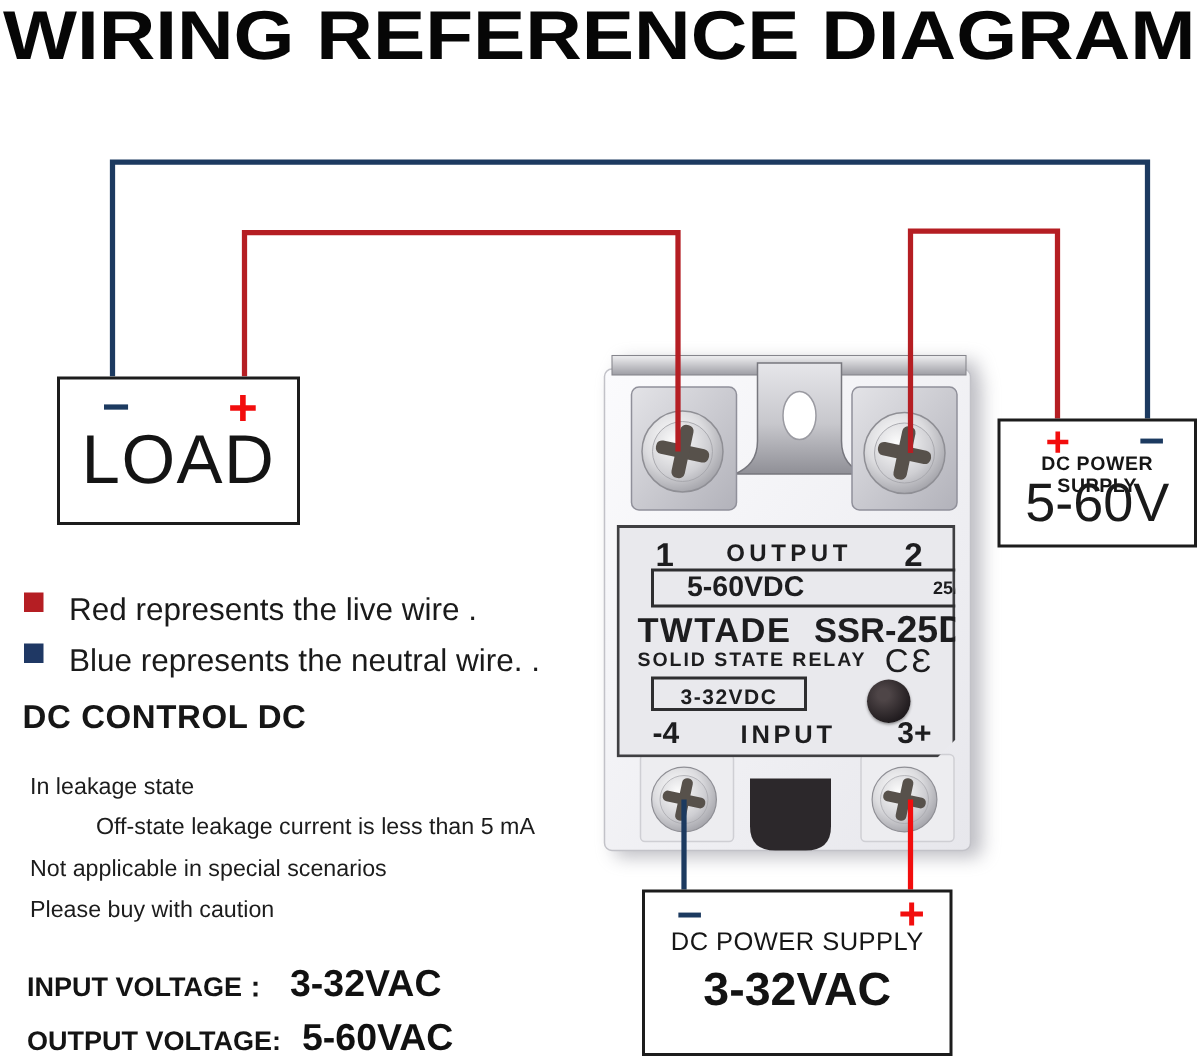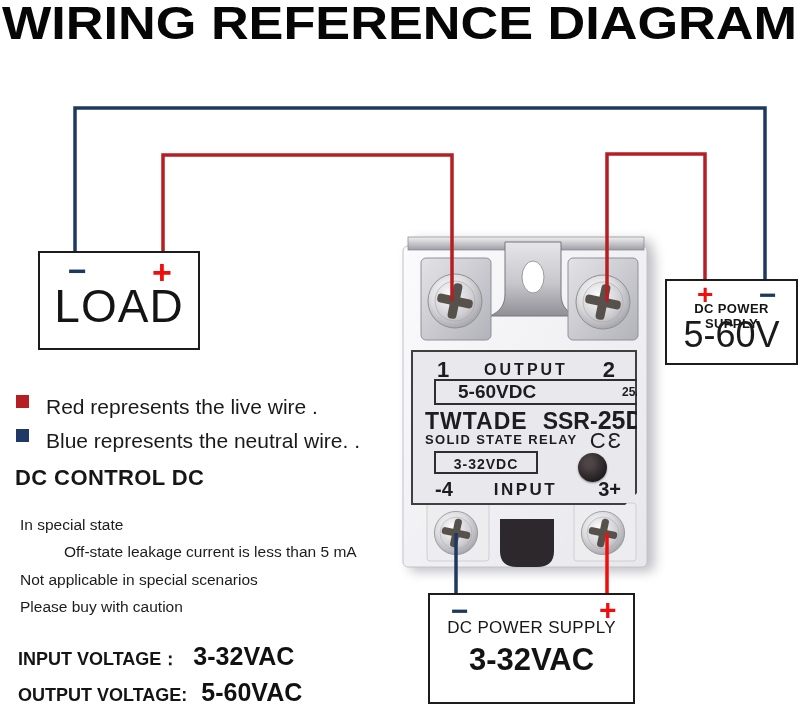--- a/index.html
+++ b/index.html
@@ -230,21 +230,21 @@
   <div class="legend-item" id="legend-1">
     <span class="legend-sq sq-red"></span>
     <span class="legend-txt">Red represents the live wire .</span>
   </div>
   <div class="legend-item" id="legend-2">
     <span class="legend-sq sq-blue"></span>
     <span class="legend-txt">Blue represents the neutral wire. .</span>
   </div>
 
   <div id="section-heading">DC CONTROL DC</div>
-  <div class="note" id="note-0">In special state</div>
+  <div class="note" id="note-0">In leakage state</div>
   <div class="note" id="note-1">Off-state leakage current is less than 5 mA</div>
   <div class="note" id="note-2">Not applicable in special scenarios</div>
   <div class="note" id="note-3">Please buy with caution</div>
 
   <div class="specline" id="spec-input">
     <span class="spec-label">INPUT VOLTAGE：</span>
     <span class="spec-value">3-32VAC</span>
   </div>
   <div class="specline" id="spec-output">
     <span class="spec-label">OUTPUT VOLTAGE:</span>

